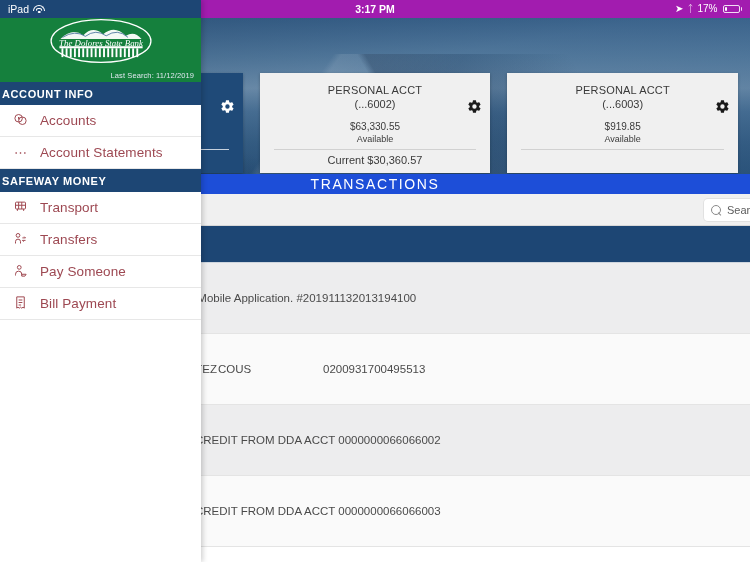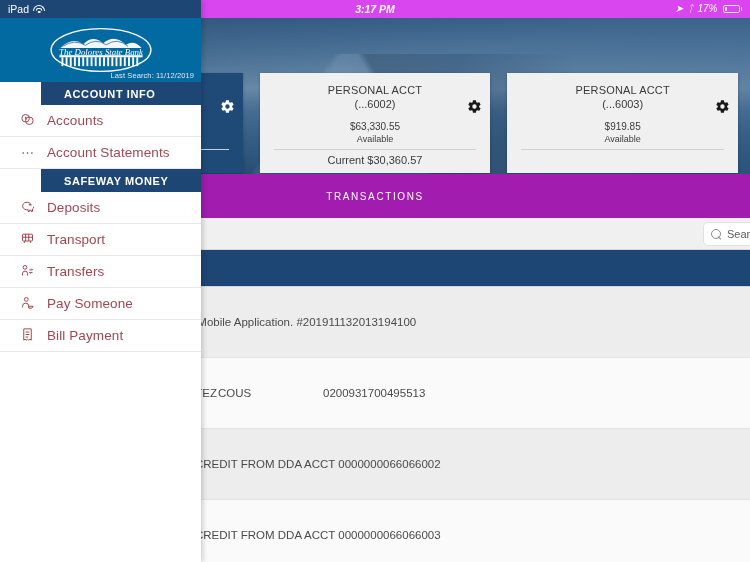--- a/index.html
+++ b/index.html
@@ -13,25 +13,24 @@
 
   
   .main-pane {
     position: absolute; left: 0; top: 0; width: 750px; height: 562px;
     background: #ffffff;
   }
 
   
   .status-bar {
     position: relative; height: 18px; width: 100%;
-    background: #d946ef;
+    background: #a21caf;
     color: #ffffff;
     font-size: 10px; line-height: 18px;
     padding: 0 8px;
-    font-style: italic;
   }
   .status-left { position: absolute; left: 8px; top: 0; display: flex; align-items: center; gap: 4px; height: 18px; }
   .status-ipad { font-size: 10.5px; letter-spacing: .1px; }
   .wifi-ico { display: inline-block; width: 12px; height: 10px; position: relative; }
   .wifi-ico i { position: absolute; border: 1.4px solid #fff; border-bottom: none;
                 border-radius: 50% 50% 0 0 / 100% 100% 0 0; left: 50%; transform: translateX(-50%); }
   .wifi-ico i:nth-child(1){ width: 12px; height: 6px; bottom: 3px; }
   .wifi-ico i:nth-child(2){ width: 7px; height: 3.5px; bottom: 3px; }
   .wifi-ico i:nth-child(3){ width: 2.5px; height: 2.5px; bottom: 1px; background:#fff; border-radius:50%; border:none;}
   .status-center {
@@ -93,23 +92,23 @@
   .acct-card.dark .acct-divider { background: rgba(255,255,255,0.75); }
   .acct-card.light .acct-divider { background: rgba(0,0,0,0.13); }
   .acct-current { font-size: 11px; line-height: 20px; }
   .gear {
     position: absolute; right: 8px; top: 26px; width: 15px; height: 15px; cursor: pointer;
   }
   .gear svg { display: block; width: 15px; height: 15px; }
 
   
   .tx-title-bar {
-    height: 44px; background: #a21caf; color: #ffffff;
+    height: 20px; background: #1d4ed8; color: #ffffff;
     display: flex; align-items: center; justify-content: center;
-    font-size: 10px; letter-spacing: 1.6px;
+    font-size: 14px; letter-spacing: 1.6px;
   }
   .tx-subbar {
     height: 32px; background: #f0f0f0;
     display: flex; align-items: center; justify-content: space-between;
     padding: 0 0 0 12px; position: relative;
     border-bottom: 1px solid #d8d8d8;
   }
   .tx-subbar-label { font-size: 10.5px; color: #4d4d4d; letter-spacing: .8px; }
   .search-box {
     position: absolute; right: -46px; top: 5px;
@@ -147,37 +146,37 @@
   .sidebar {
     position: absolute; left: 0; top: 0; width: 201px; height: 562px;
     background: #ffffff; z-index: 20;
     box-shadow: 2px 0 5px rgba(0,0,0,0.18);
   }
   .sb-status {
     height: 18px; background: #1d4674; color: #fff; font-size: 10.5px;
     display: flex; align-items: center; gap: 4px; padding: 0 8px;
   }
   .sb-logo-wrap {
-    height: 64px; background: #0369a1; position: relative;
-    display: flex; align-items: center; justify-content: center;
+    height: 64px; background: #15803d; position: relative;
+    display: flex; align-items: flex-start; justify-content: center;
   }
   .sb-logo { width: 104px; height: 46px; position: relative; }
   .sb-logo svg { display:block; }
   .sb-lastlogin {
     position: absolute; right: 7px; bottom: 2px; color: #dfe7ef; font-size: 7.5px;
     letter-spacing: .1px;
   }
   .sb-section {
     height: 23px; background: #1d4674; color: #ffffff;
-    display: flex; align-items: center; padding-left: 23px;
-    font-size: 11px; font-weight: bold; letter-spacing: .6px; margin-left: 41px;
+    display: flex; align-items: center; padding-left: 2px;
+    font-size: 11px; font-weight: bold; letter-spacing: .6px;
   }
   .sb-item {
     height: 32px; display: flex; align-items: center; gap: 10px;
-    padding-left: 18px; border-bottom: 1px solid #e7e7e7;
+    padding-left: 11px; border-bottom: 1px solid #e7e7e7;
     background: #ffffff; cursor: pointer;
   }
   .sb-ico { width: 19px; flex: 0 0 19px; color: #a04a52; font-size: 13px; text-align: center; line-height: 1; }
   .sb-label { font-size: 13.5px; color: #9d4852; letter-spacing: .1px; }
   .sb-fill { flex: 1; background: #ffffff; }
 </style>
 </head>
 <body>
 
 <div id="app">
@@ -372,29 +371,20 @@
       <span class="sb-label">Accounts</span>
     </div>
 
     <div class="sb-item">
       <span class="sb-ico">⋯</span>
       <span class="sb-label">Account Statements</span>
     </div>
 
     <div class="sb-section">SAFEWAY MONEY</div>
 
-    <div class="sb-item">
-      <span class="sb-ico">
-        <svg width="15" height="15" viewBox="0 0 24 24" fill="none" stroke="#a04a52" stroke-width="1.6">
-          <path d="M18 10a7 6 0 1 0-5 7v3h2v-2h3v2h2v-4a4 4 0 0 0 2-3h-1"></path>
-            <circle cx="16" cy="9" r="1" fill="#a04a52"></circle>
-        </svg>
-      </span>
-      <span class="sb-label">Deposits</span>
-    </div>
 
     <div class="sb-item">
       <span class="sb-ico">
         <svg width="15" height="15" viewBox="0 0 24 24" fill="none" stroke="#a04a52" stroke-width="1.6">
           <rect x="4" y="5" width="16" height="11" rx="1.5"></rect>
             <path d="M4 10h16M9 5v11M14 5v11"></path>
           <path d="M7 16v3M17 16v3"></path>
         </svg>
       </span>
       <span class="sb-label">Transport</span>

